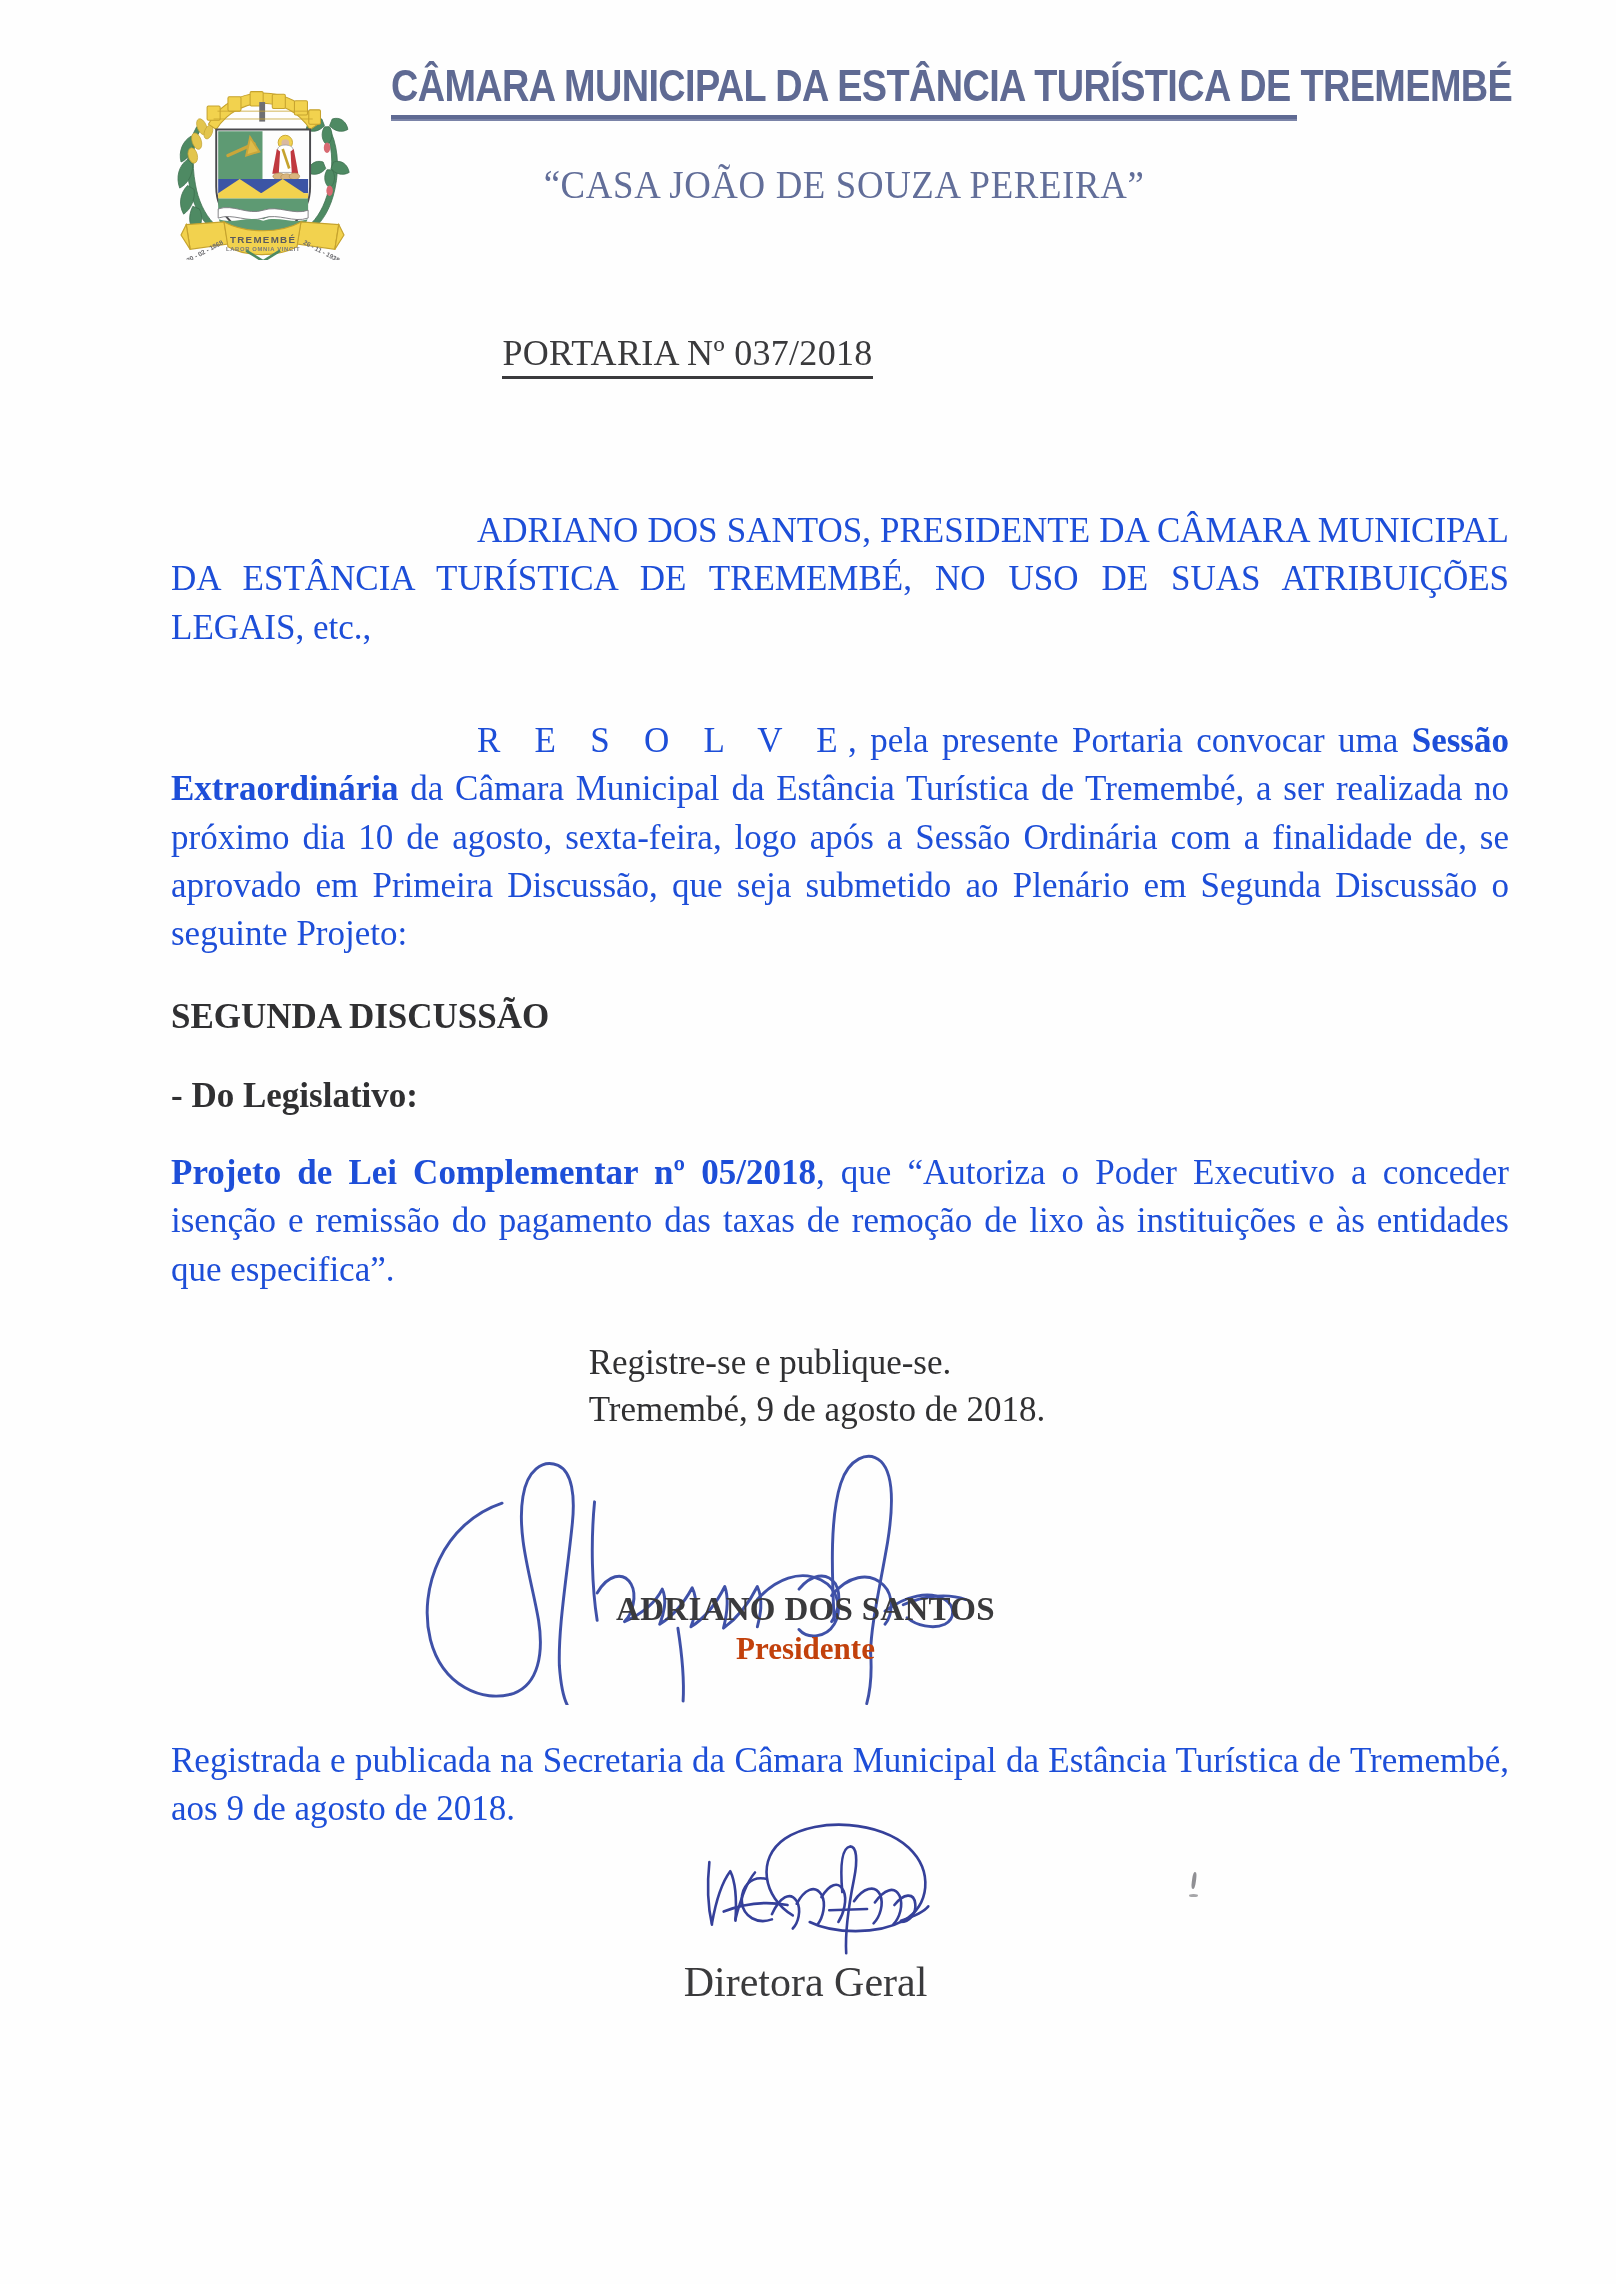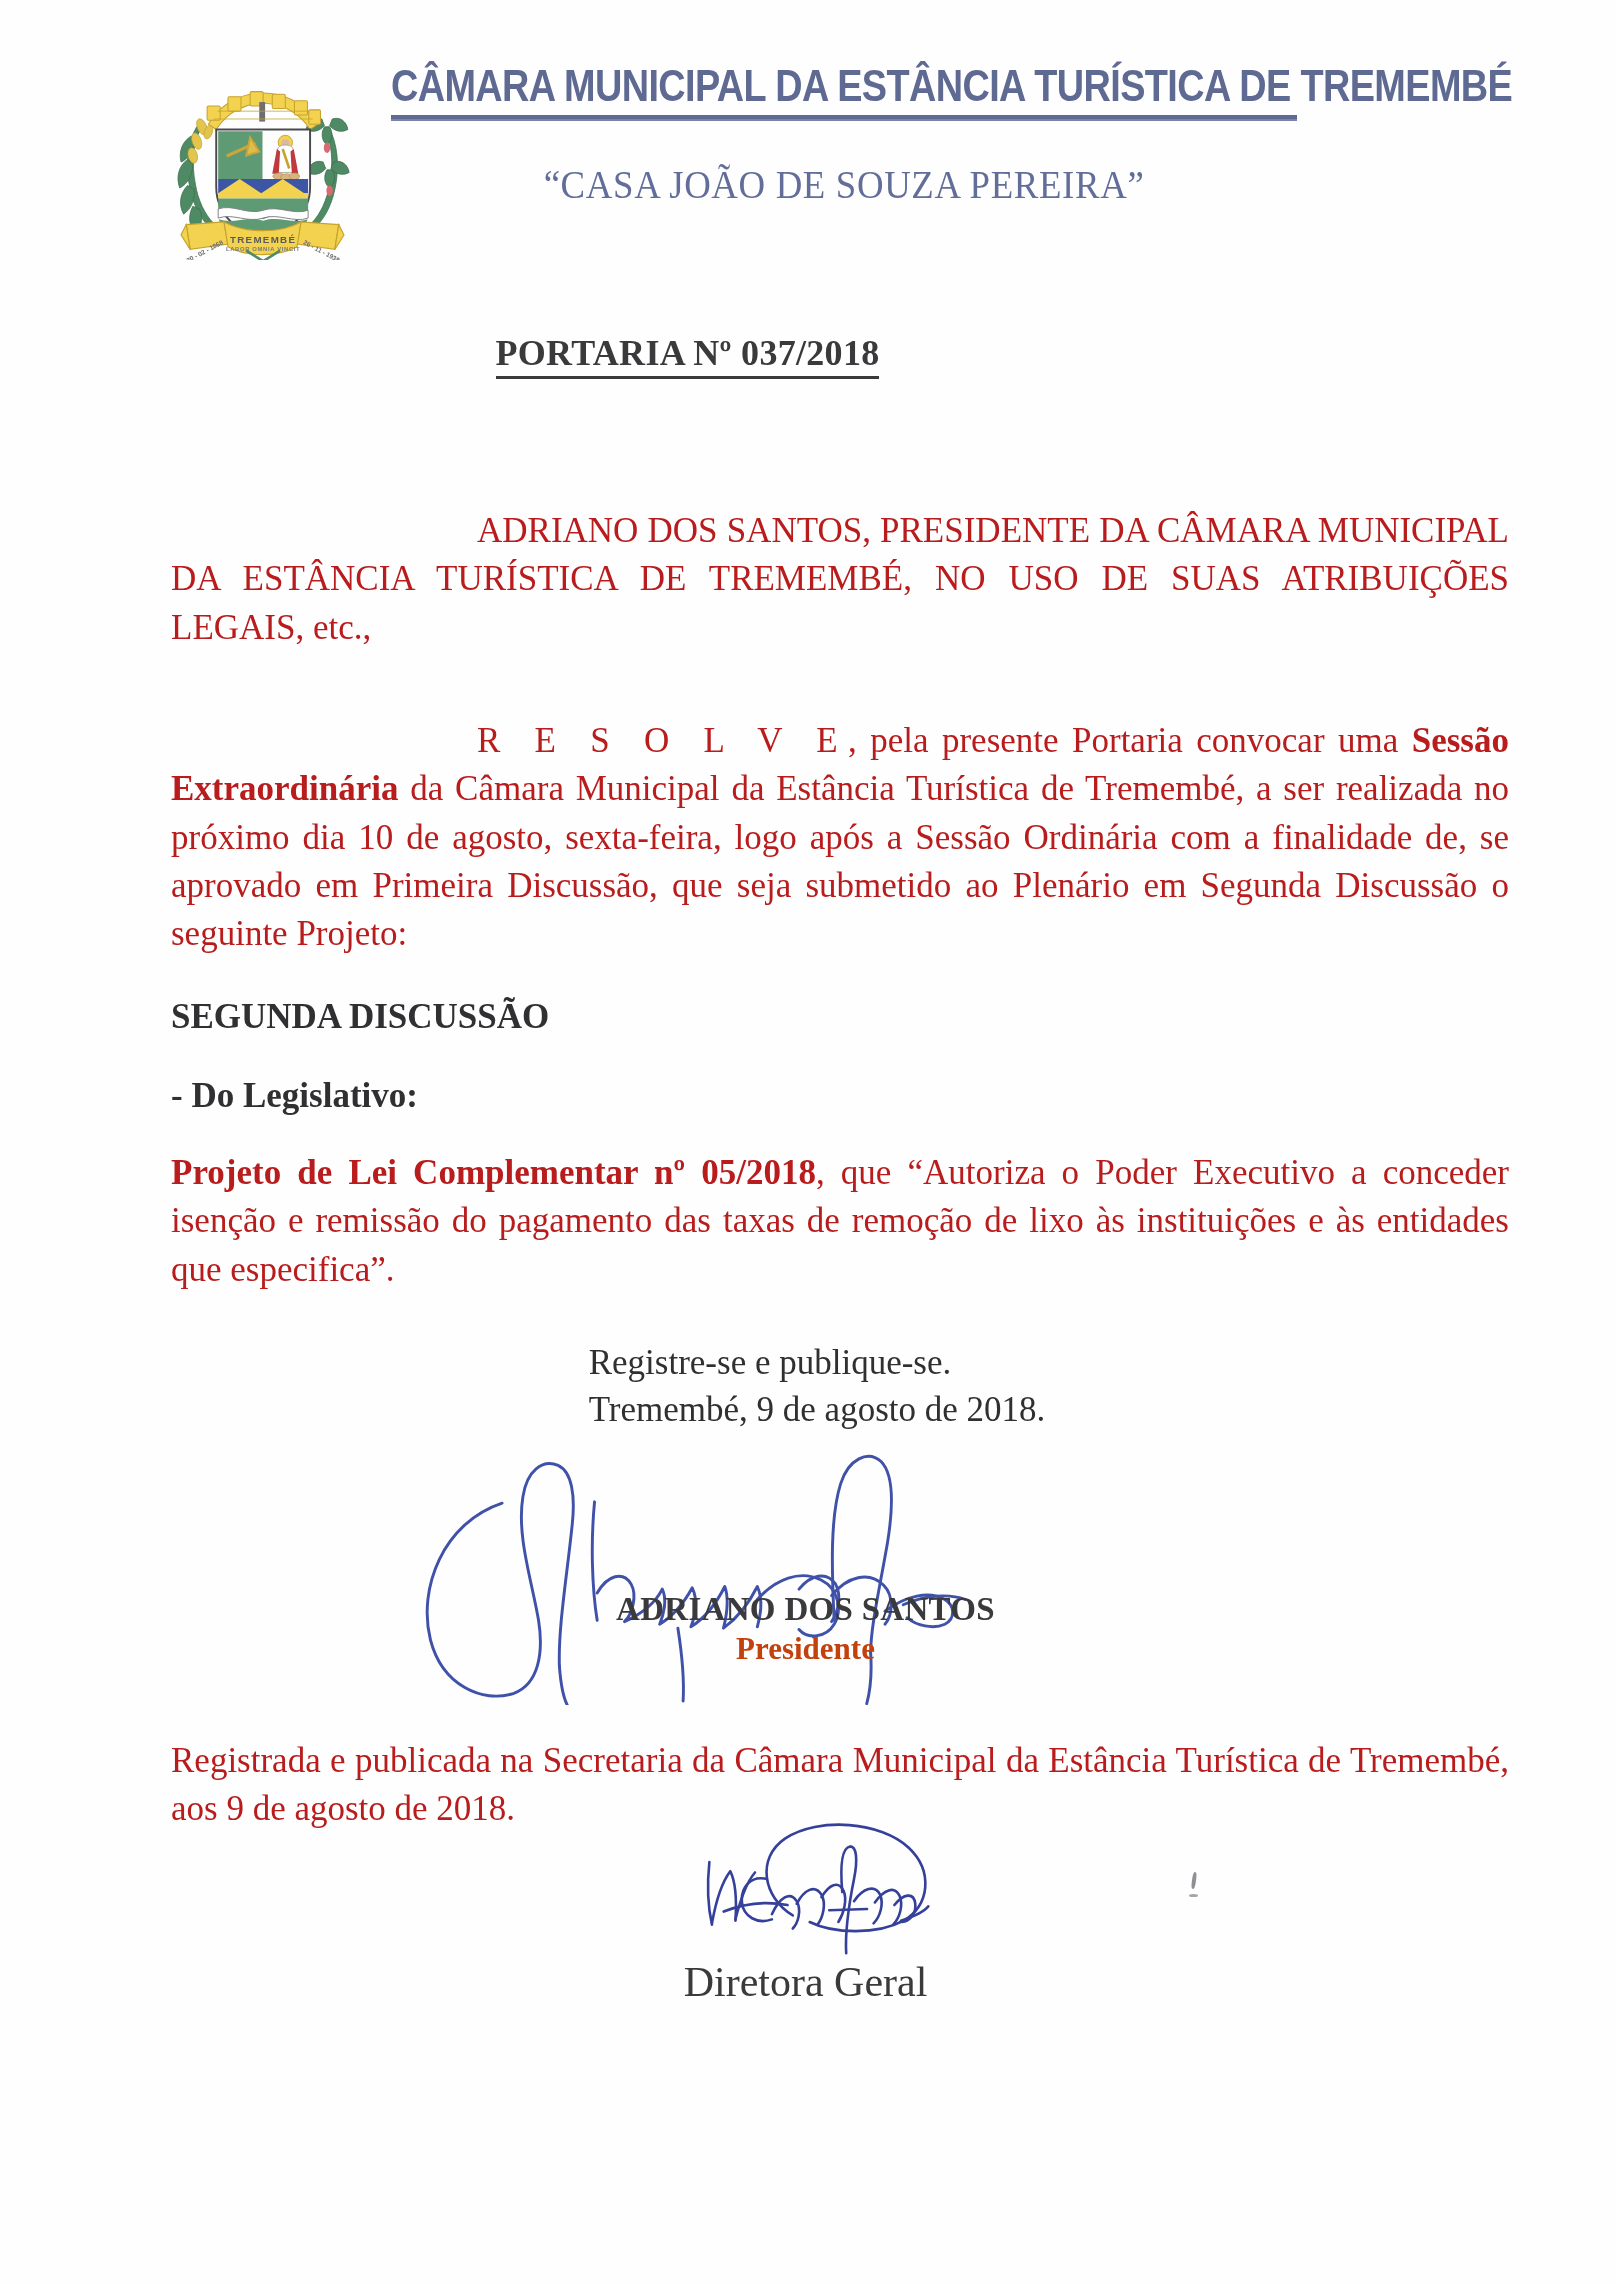--- a/index.html
+++ b/index.html
@@ -82,36 +82,36 @@
   }
 
   
   .doc-title {
     position: absolute;
     top: 332px;
     left: 0;
     width: 1375px;
     text-align: center;
     font-size: 36px;
-    font-weight: 700;
+    font-weight: 400;
     letter-spacing: 0.3px;
     color: #3a3a3c;
   }
   .doc-title span.u {
     border-bottom: 3.3px solid #3a3a3c;
     padding-bottom: 2.6px;
   }
 
   p.para {
     font-size: 35px;
     line-height: 1.38;
     text-align: justify;
     text-align-last: left;
     margin: 0;
-    color: #b91c1c;
+    color: #1d4ed8;
   }
 
   .indent { display: inline-block; width: 306px; }
 
   b, strong { font-weight: 700; }
   .spaced { letter-spacing: 10.4px; }
 
   .blk-p1   { position: absolute; top: 507px;  left: 171px; width: 1338px; }
   .blk-p2   { position: absolute; top: 717px; left: 171px; width: 1338px; }
   .blk-h1   { position: absolute; top: 997px; left: 171px; width: 1338px; }

